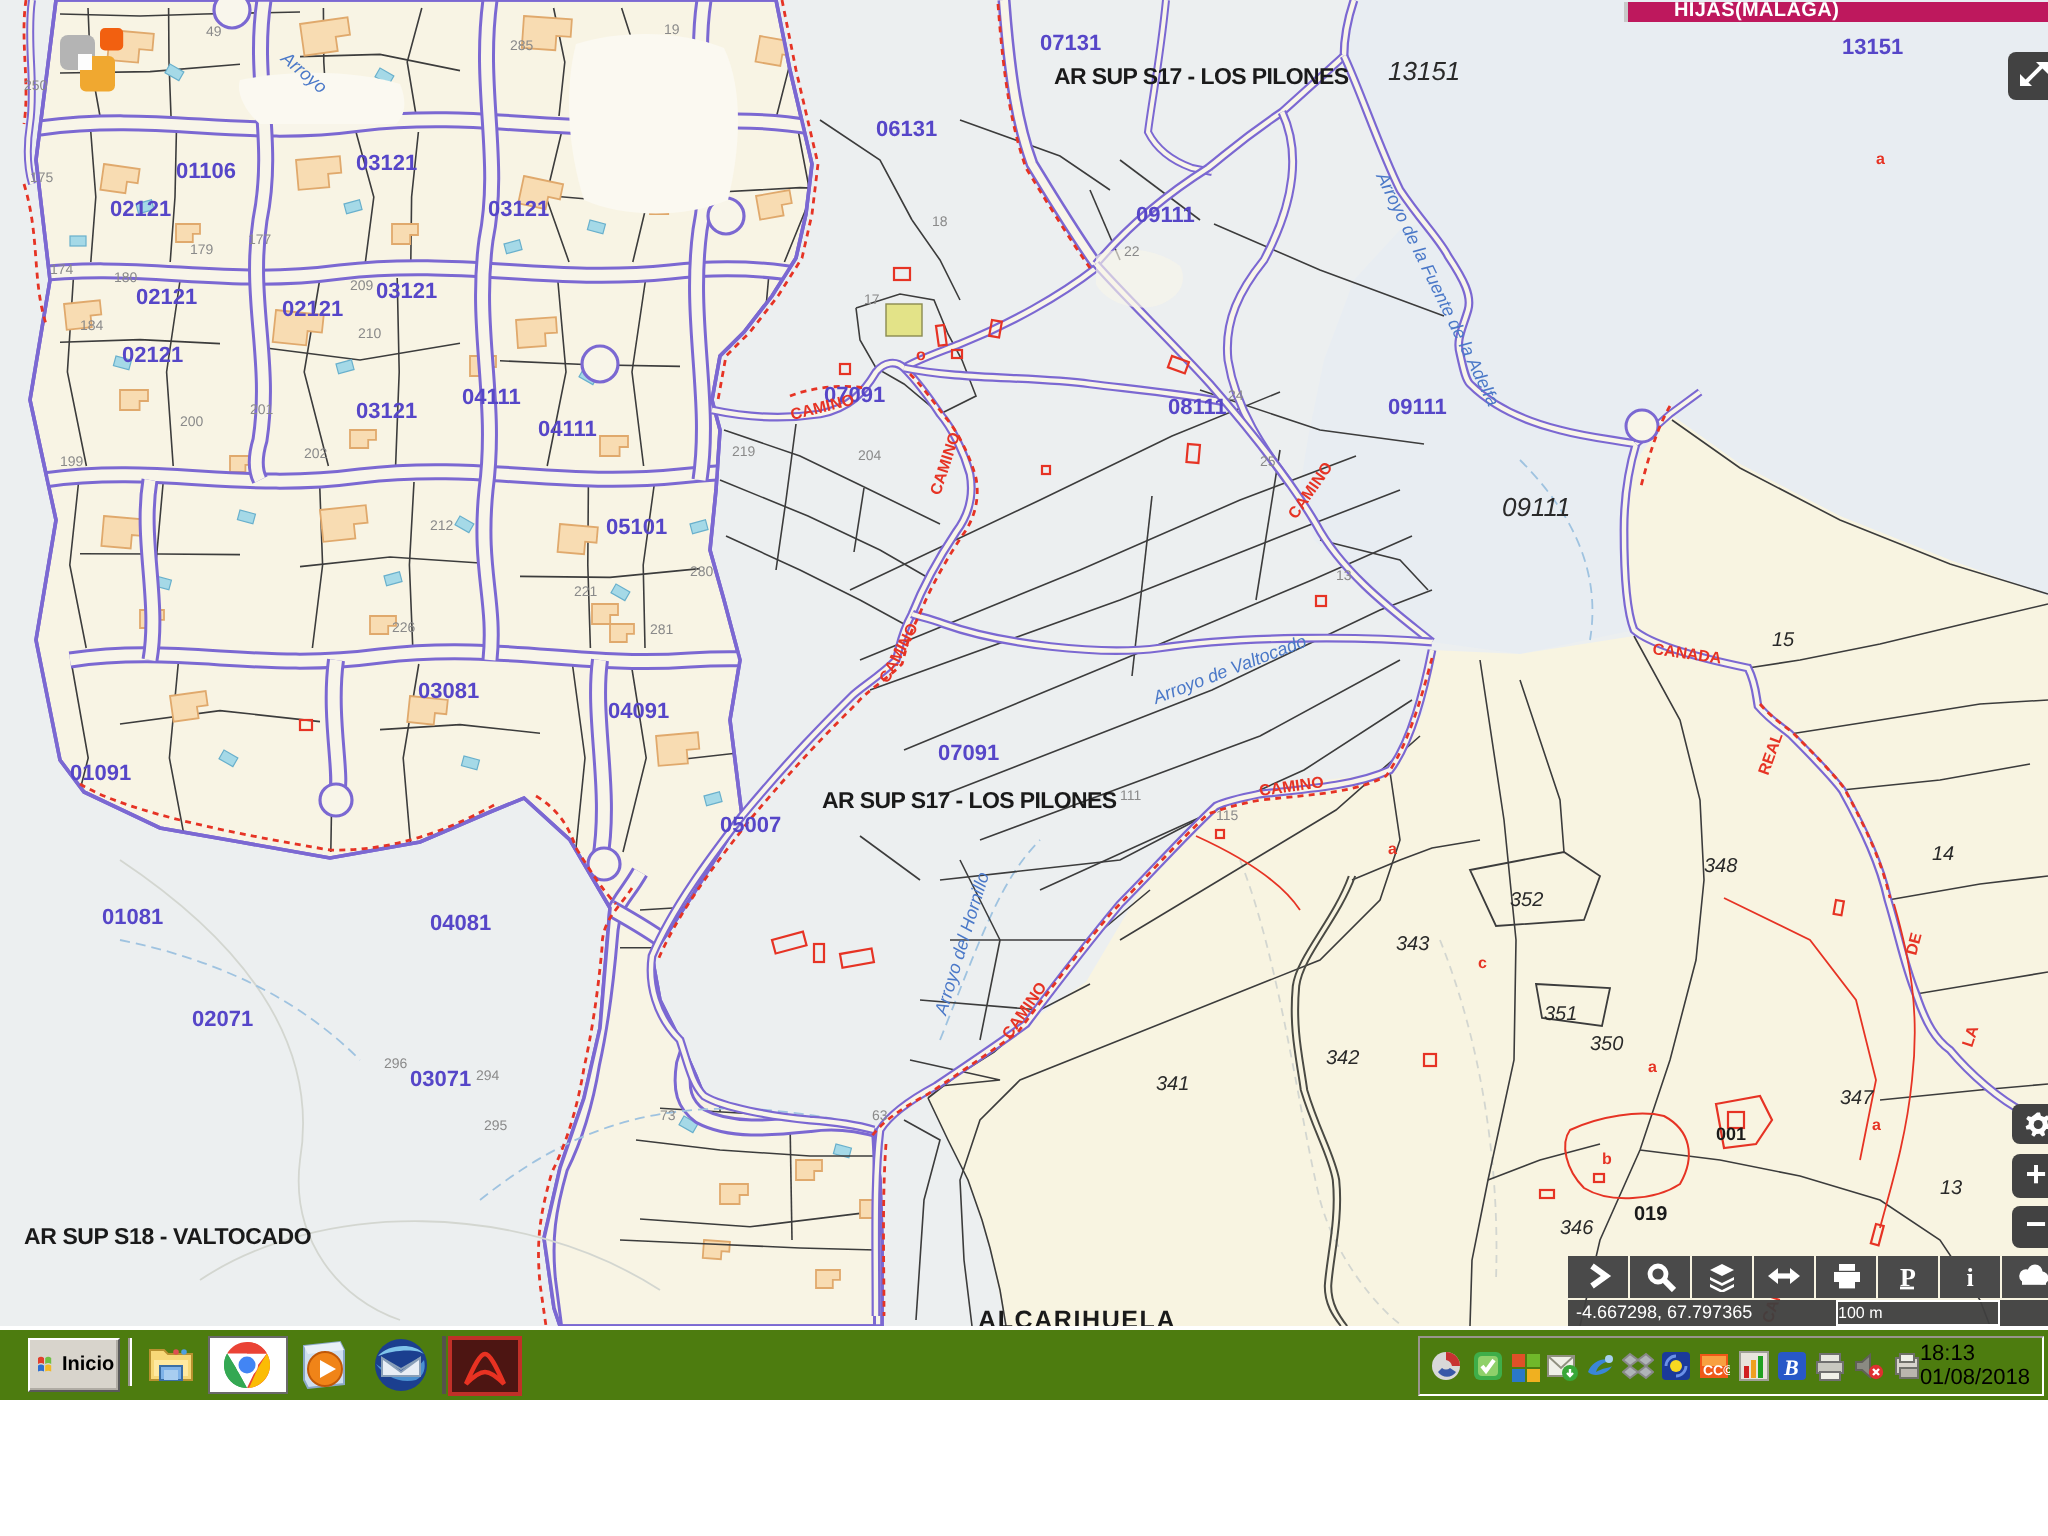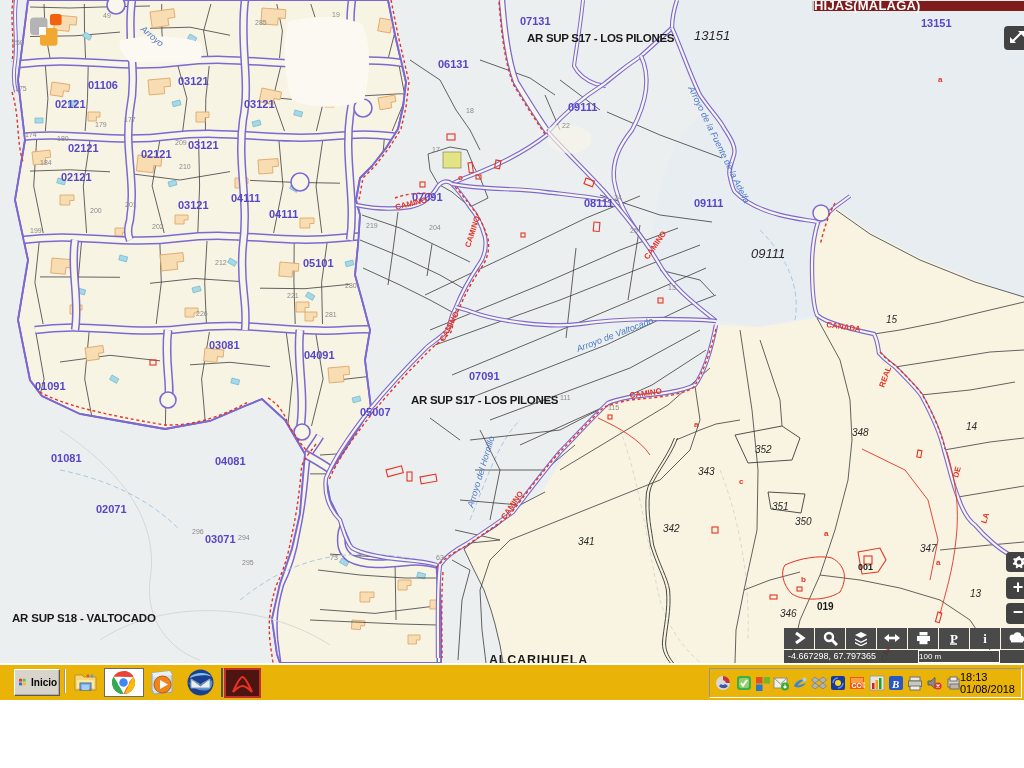--- a/index.html
+++ b/index.html
@@ -1,25 +1,25 @@
 <!DOCTYPE html>
 <html><head><meta charset="utf-8"><style>
 html,body{margin:0;padding:0;background:#fff;font-family:"Liberation Sans",sans-serif}
 #scr{position:relative;width:1024px;height:768px;overflow:hidden}
 #map{position:absolute;top:0;left:0}
-#hbar{position:absolute;left:812px;top:1px;width:212px;height:10px;background:#7f1d1d;color:#fff;font-size:13px;font-weight:bold;line-height:10px;padding-left:0;box-sizing:border-box;letter-spacing:.2px;border-left:2px solid #c8c8c8}
+#hbar{position:absolute;left:812px;top:1px;width:212px;height:10px;background:#be185d;color:#fff;font-size:10px;font-weight:bold;line-height:10px;padding-left:23px;box-sizing:border-box;letter-spacing:.2px;border-left:2px solid #c8c8c8}
 .dbtn{position:absolute;background:#424242;border-radius:4px;color:#fff;text-align:center}
 #tbar{position:absolute;left:784px;top:628px;width:240px;height:21px;display:flex}
 #tbar .tb{flex:0 0 30px;height:21px;background:#4a4a4a;margin-right:1px;color:#fff;text-align:center;font-weight:bold;font-size:13px;line-height:21px}
 #tbar .tb svg{margin-top:3px}
 #coord{position:absolute;left:784px;top:650px;width:134px;height:13px;background:rgba(62,62,62,.95);color:#fff;font-size:9px;line-height:13px;padding-left:4px;box-sizing:border-box}
 #scale{position:absolute;left:918px;top:650px;width:82px;height:13px;background:rgba(62,62,62,.95);border:1px solid #fff;box-sizing:border-box;color:#fff;font-size:8px;text-align:left;line-height:11px}
 #scx{position:absolute;left:1000px;top:650px;width:24px;height:13px;background:rgba(62,62,62,.95)}
 
-#tk{position:absolute;left:0;top:663px;width:1024px;height:35px;background:#eab308;border-top:2px solid #fff}
+#tk{position:absolute;left:0;top:663px;width:1024px;height:35px;background:#4d7c0f;border-top:2px solid #fff}
 .ras{border-top:1px solid #fff;border-left:1px solid #fff;border-right:1px solid #5a5a5a;border-bottom:1px solid #5a5a5a;background:#d8d4cc;box-shadow:inset -1px -1px 0 #b0aca4}
 #inicio{position:absolute;left:14px;top:4px;width:44px;height:25px}
 #inicio span{position:absolute;left:16px;top:7px;font-weight:bold;font-size:10px;color:#000}
 .ql{position:absolute;top:3px}
 #tray{position:absolute;right:2px;top:3px;left:709px;height:28px;border-top:1px solid #99958d;border-left:1px solid #99958d;border-bottom:1px solid #fff;border-right:1px solid #fff}
 .ti{position:absolute;top:6px;width:16px;height:16px}
 #clk{position:absolute;right:6px;top:2px;text-align:left;font-size:11px;color:#000;line-height:12px}
 .sep{position:absolute;top:4px;width:1px;height:24px;background:#9a968e;border-right:1px solid #fff}
 </style></head><body>
 <div id="scr">

